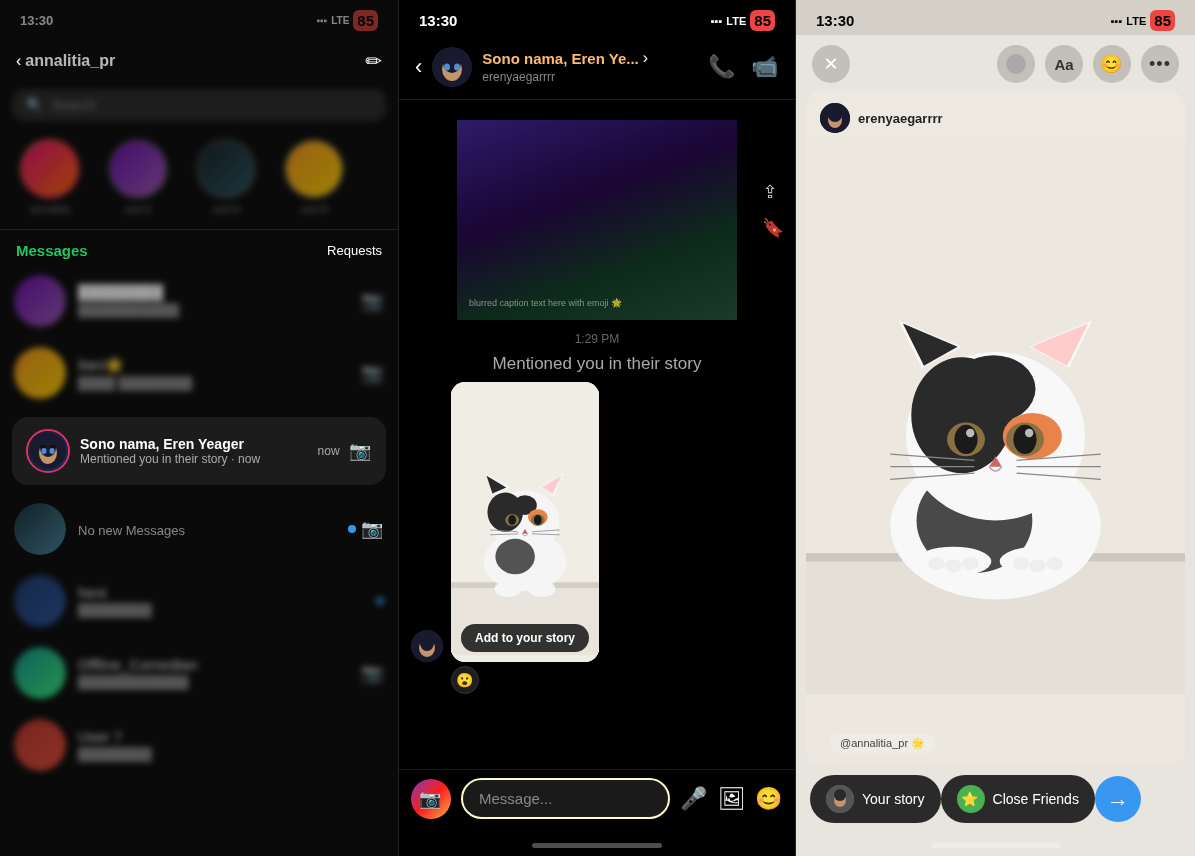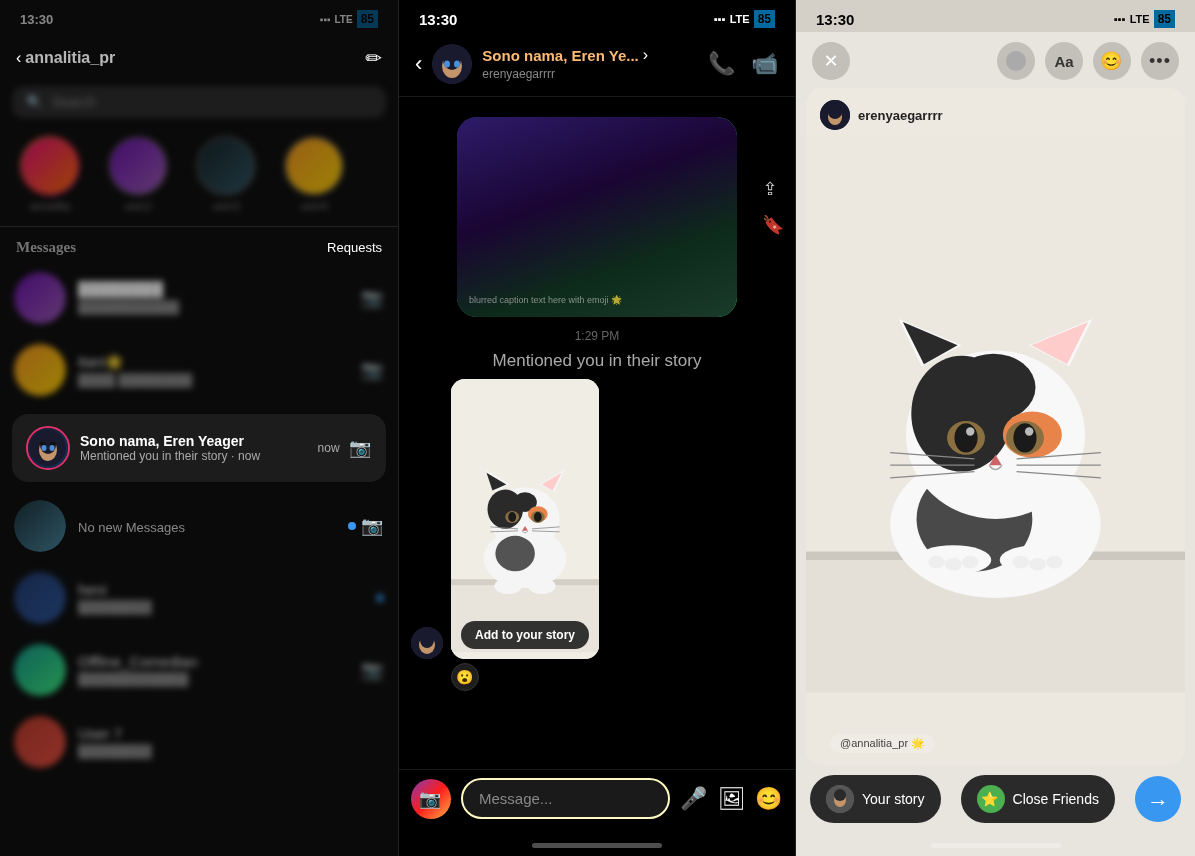--- a/index.html
+++ b/index.html
@@ -112,24 +112,23 @@
     }
 
     .section-header {
       padding: 8px 16px 6px;
       display: flex;
       justify-content: space-between;
       align-items: center;
     }
 
     .section-title {
-      color: #737373;
+      color: #22c55e;
       font-size: 15px;
       font-weight: 600;
-      font-family: Liberation Serif, serif;
     }
 
     .section-action {
       color: #fff;
       font-size: 13px;
     }
 
     .message-list {
       flex: 1;
       overflow: hidden;
@@ -298,21 +297,21 @@
       overflow: hidden;
       display: flex;
       flex-direction: column;
       position: relative;
     }
 
     .shared-image-msg {
       margin: 0 auto;
       width: 280px;
       background: #1a1a1a;
-      border-radius: 20px;
+      border-radius: 0;
       overflow: hidden;
       margin-top: 10px;
     }
 
     .shared-image-placeholder {
       width: 100%;
       height: 200px;
       background: linear-gradient(135deg, #2d1b69 0%, #11998e 50%, #38ef7d 100%);
       position: relative;
       display: flex;
@@ -479,25 +478,25 @@
 
     .status-right {
       display: flex;
       align-items: center;
       gap: 4px;
       font-size: 12px;
       font-weight: 600;
     }
 
     .battery-box {
-      background: #0369a1;
-      border-radius: 0;
+      background: #ef4444;
+      border-radius: 6px;
       padding: 2px 4px;
       color: #000;
-      font-size: 12px;
+      font-size: 15px;
       font-weight: 700;
     }
 
     
     .panel-3 {
       width: 399px;
       height: 856px;
       background: #e8e4de;
       display: flex;
       flex-direction: column;
@@ -584,21 +583,21 @@
       border-radius: 20px;
       padding: 3px 10px;
       color: #444;
       font-size: 11px;
     }
 
     .story-bottom-bar {
       padding: 10px 14px 20px;
       display: flex;
       align-items: center;
-      justify-content: space-between;
+      justify-content: flex-start;
     }
 
     .story-option {
       display: flex;
       align-items: center;
       gap: 8px;
       background: #333;
       border-radius: 30px;
       padding: 10px 16px;
     }

